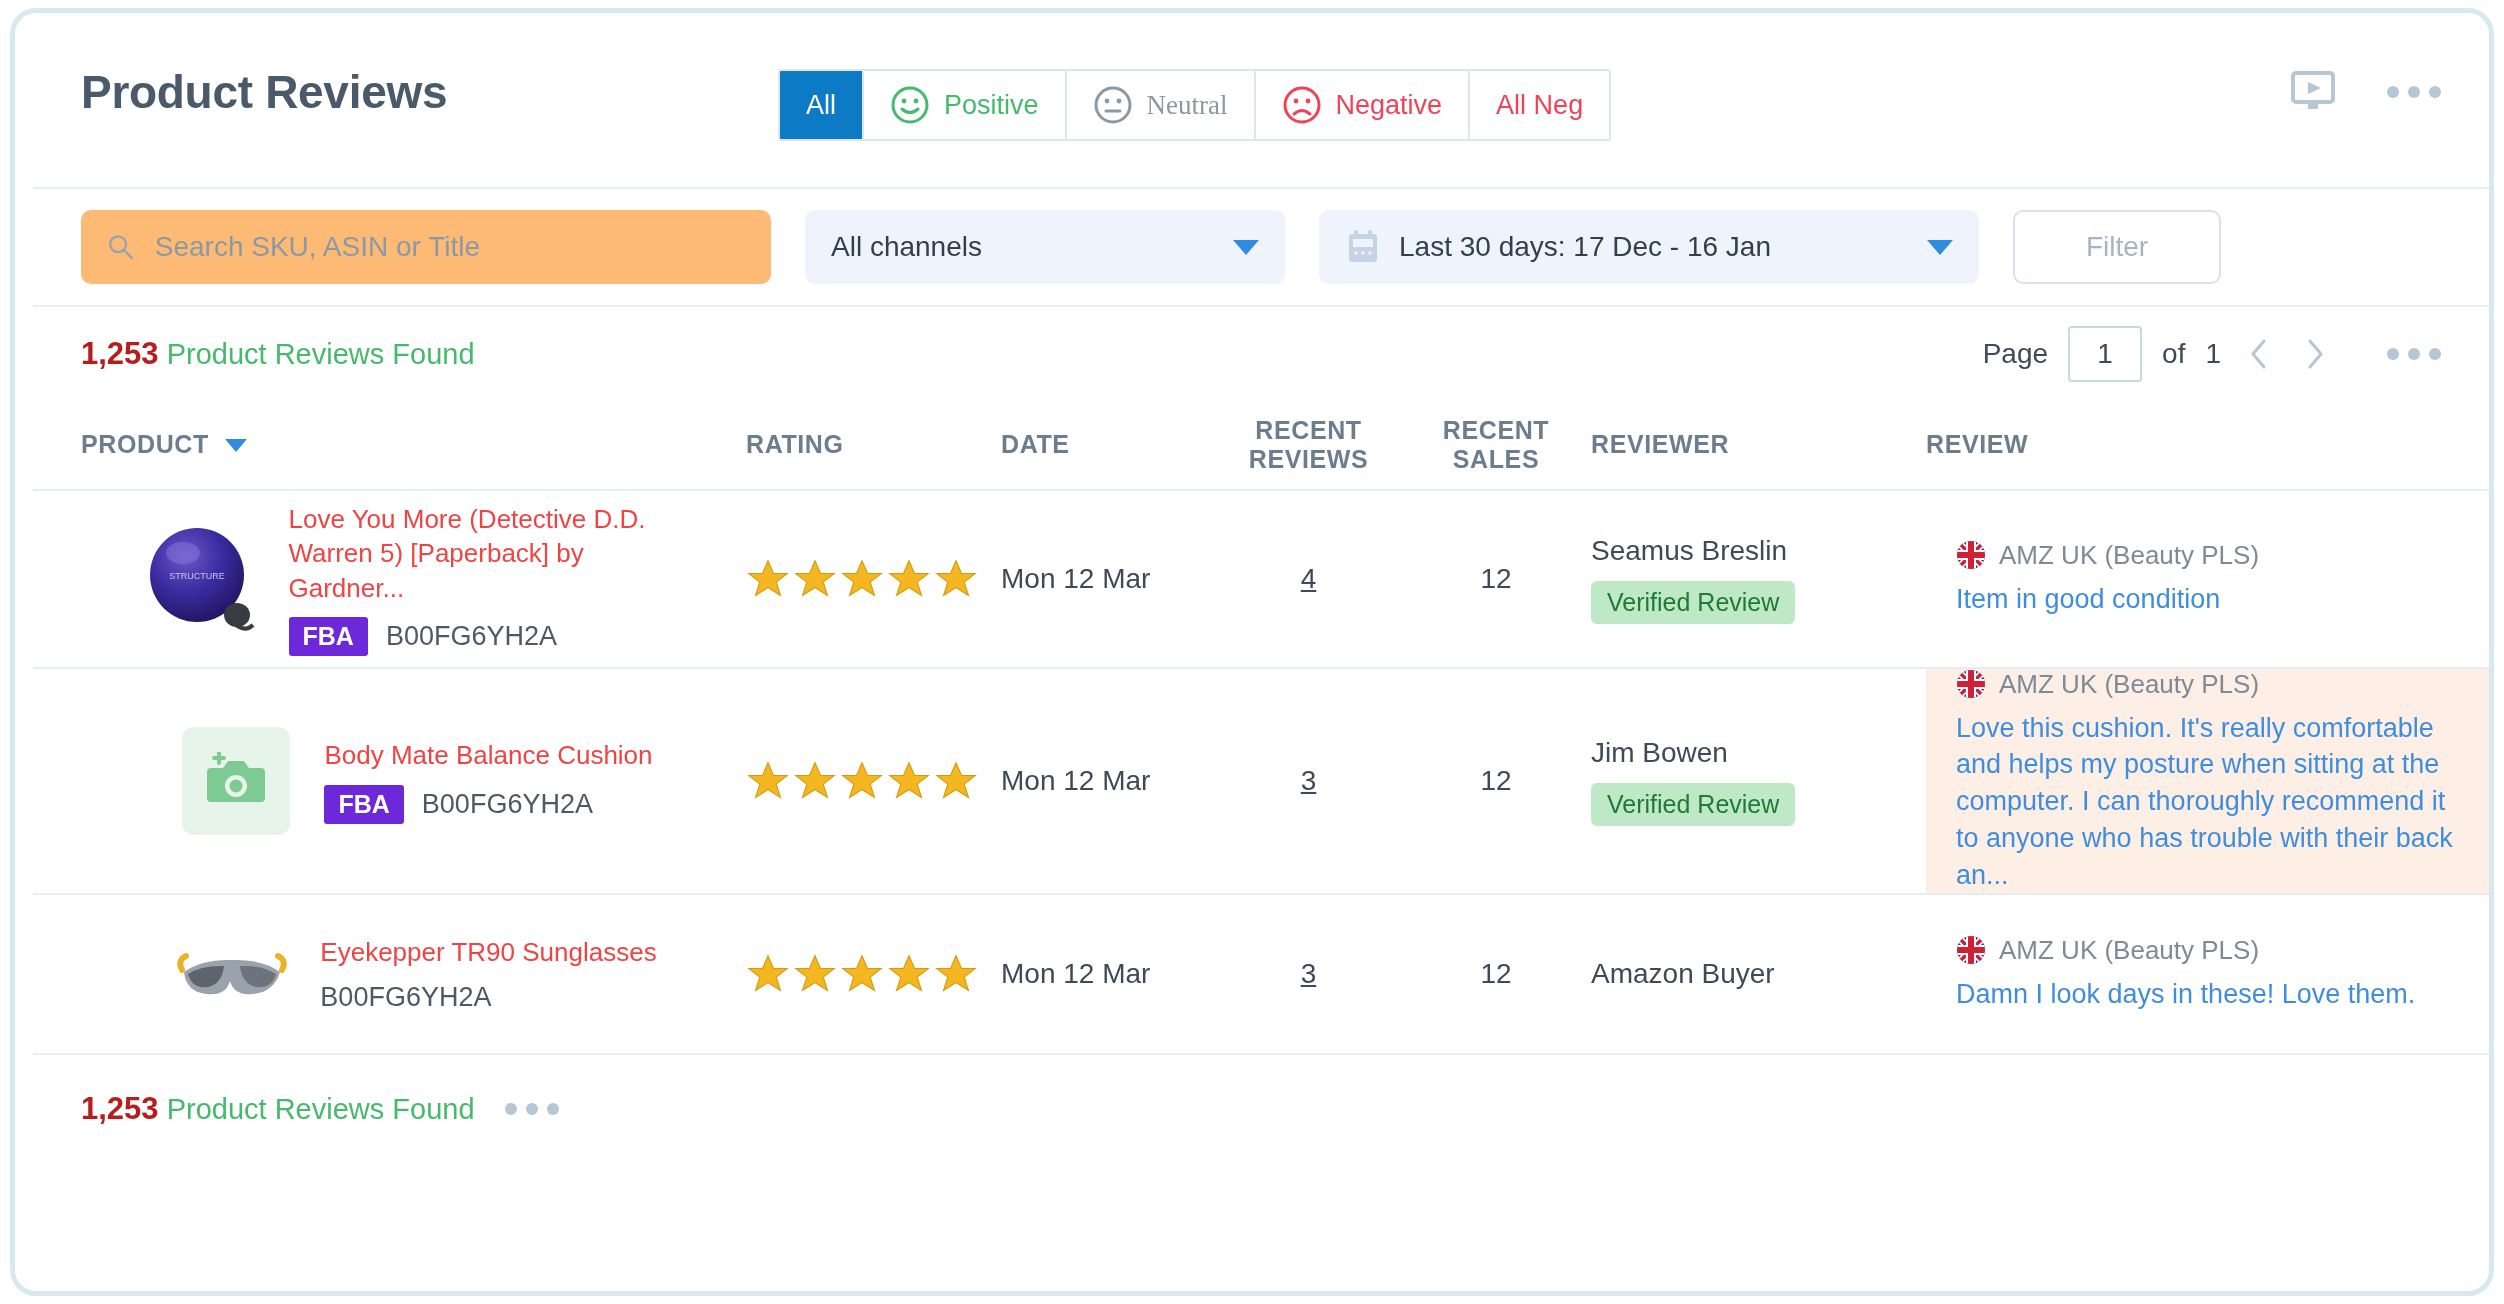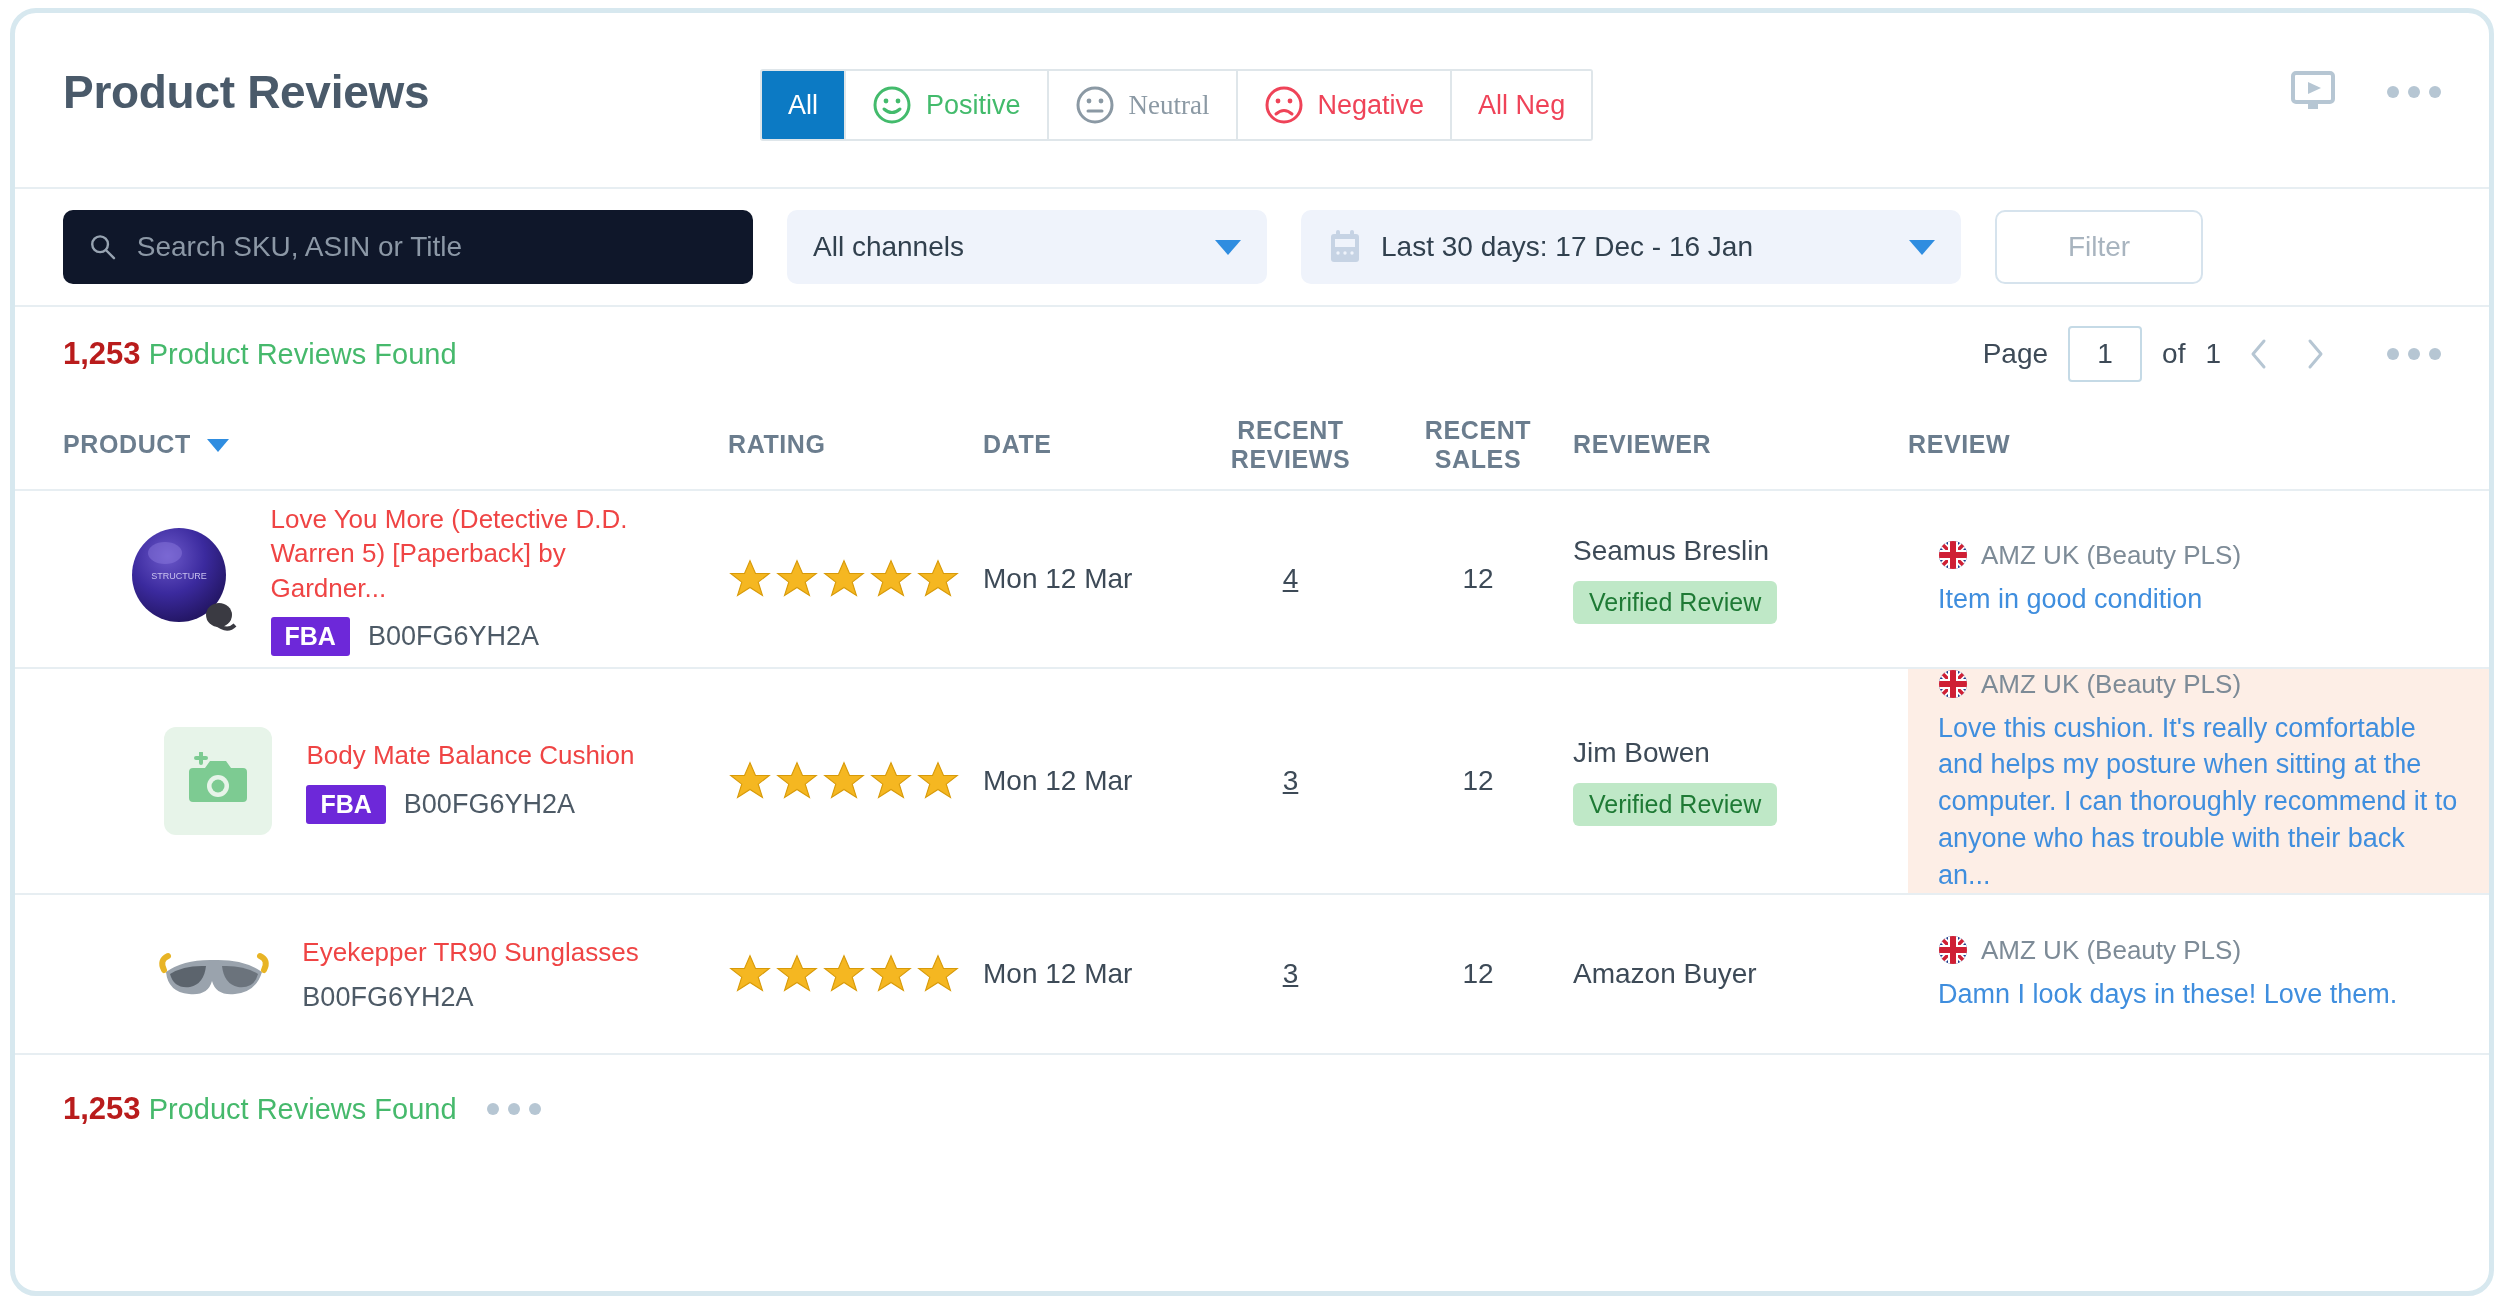--- a/index.html
+++ b/index.html
@@ -10,20 +10,21 @@
     overflow: hidden;
   }
   .app-frame {
     position: absolute;
     left: 10px; top: 8px;
     width: 2484px; height: 1288px;
     background: #ffffff;
     border: 5px solid #d7e8ef;
     border-radius: 26px;
     overflow: hidden;
+    padding-left: 18px;
   }
 
   
   .header {
     position: relative;
     height: 176px;
     border-bottom: 2px solid #e7eef2;
     display: flex;
     align-items: center;
   }
@@ -78,21 +79,21 @@
     position: relative;
     height: 118px;
     border-bottom: 2px solid #e7eef2;
     display: flex;
     align-items: center;
     padding: 0 48px;
     gap: 34px;
   }
   .search-box {
     width: 690px; height: 74px;
-    background: #0f172a;
+    background: #fdba74;
     border-radius: 10px;
     display: flex; align-items: center;
     padding: 0 26px; gap: 20px;
   }
   .search-box input {
     border: none; outline: none; background: transparent;
     font-family: "Liberation Sans", sans-serif;
     font-size: 28px; color: #5c6b79; width: 100%;
   }
   .search-box input::placeholder { color: #8c98a6; }

